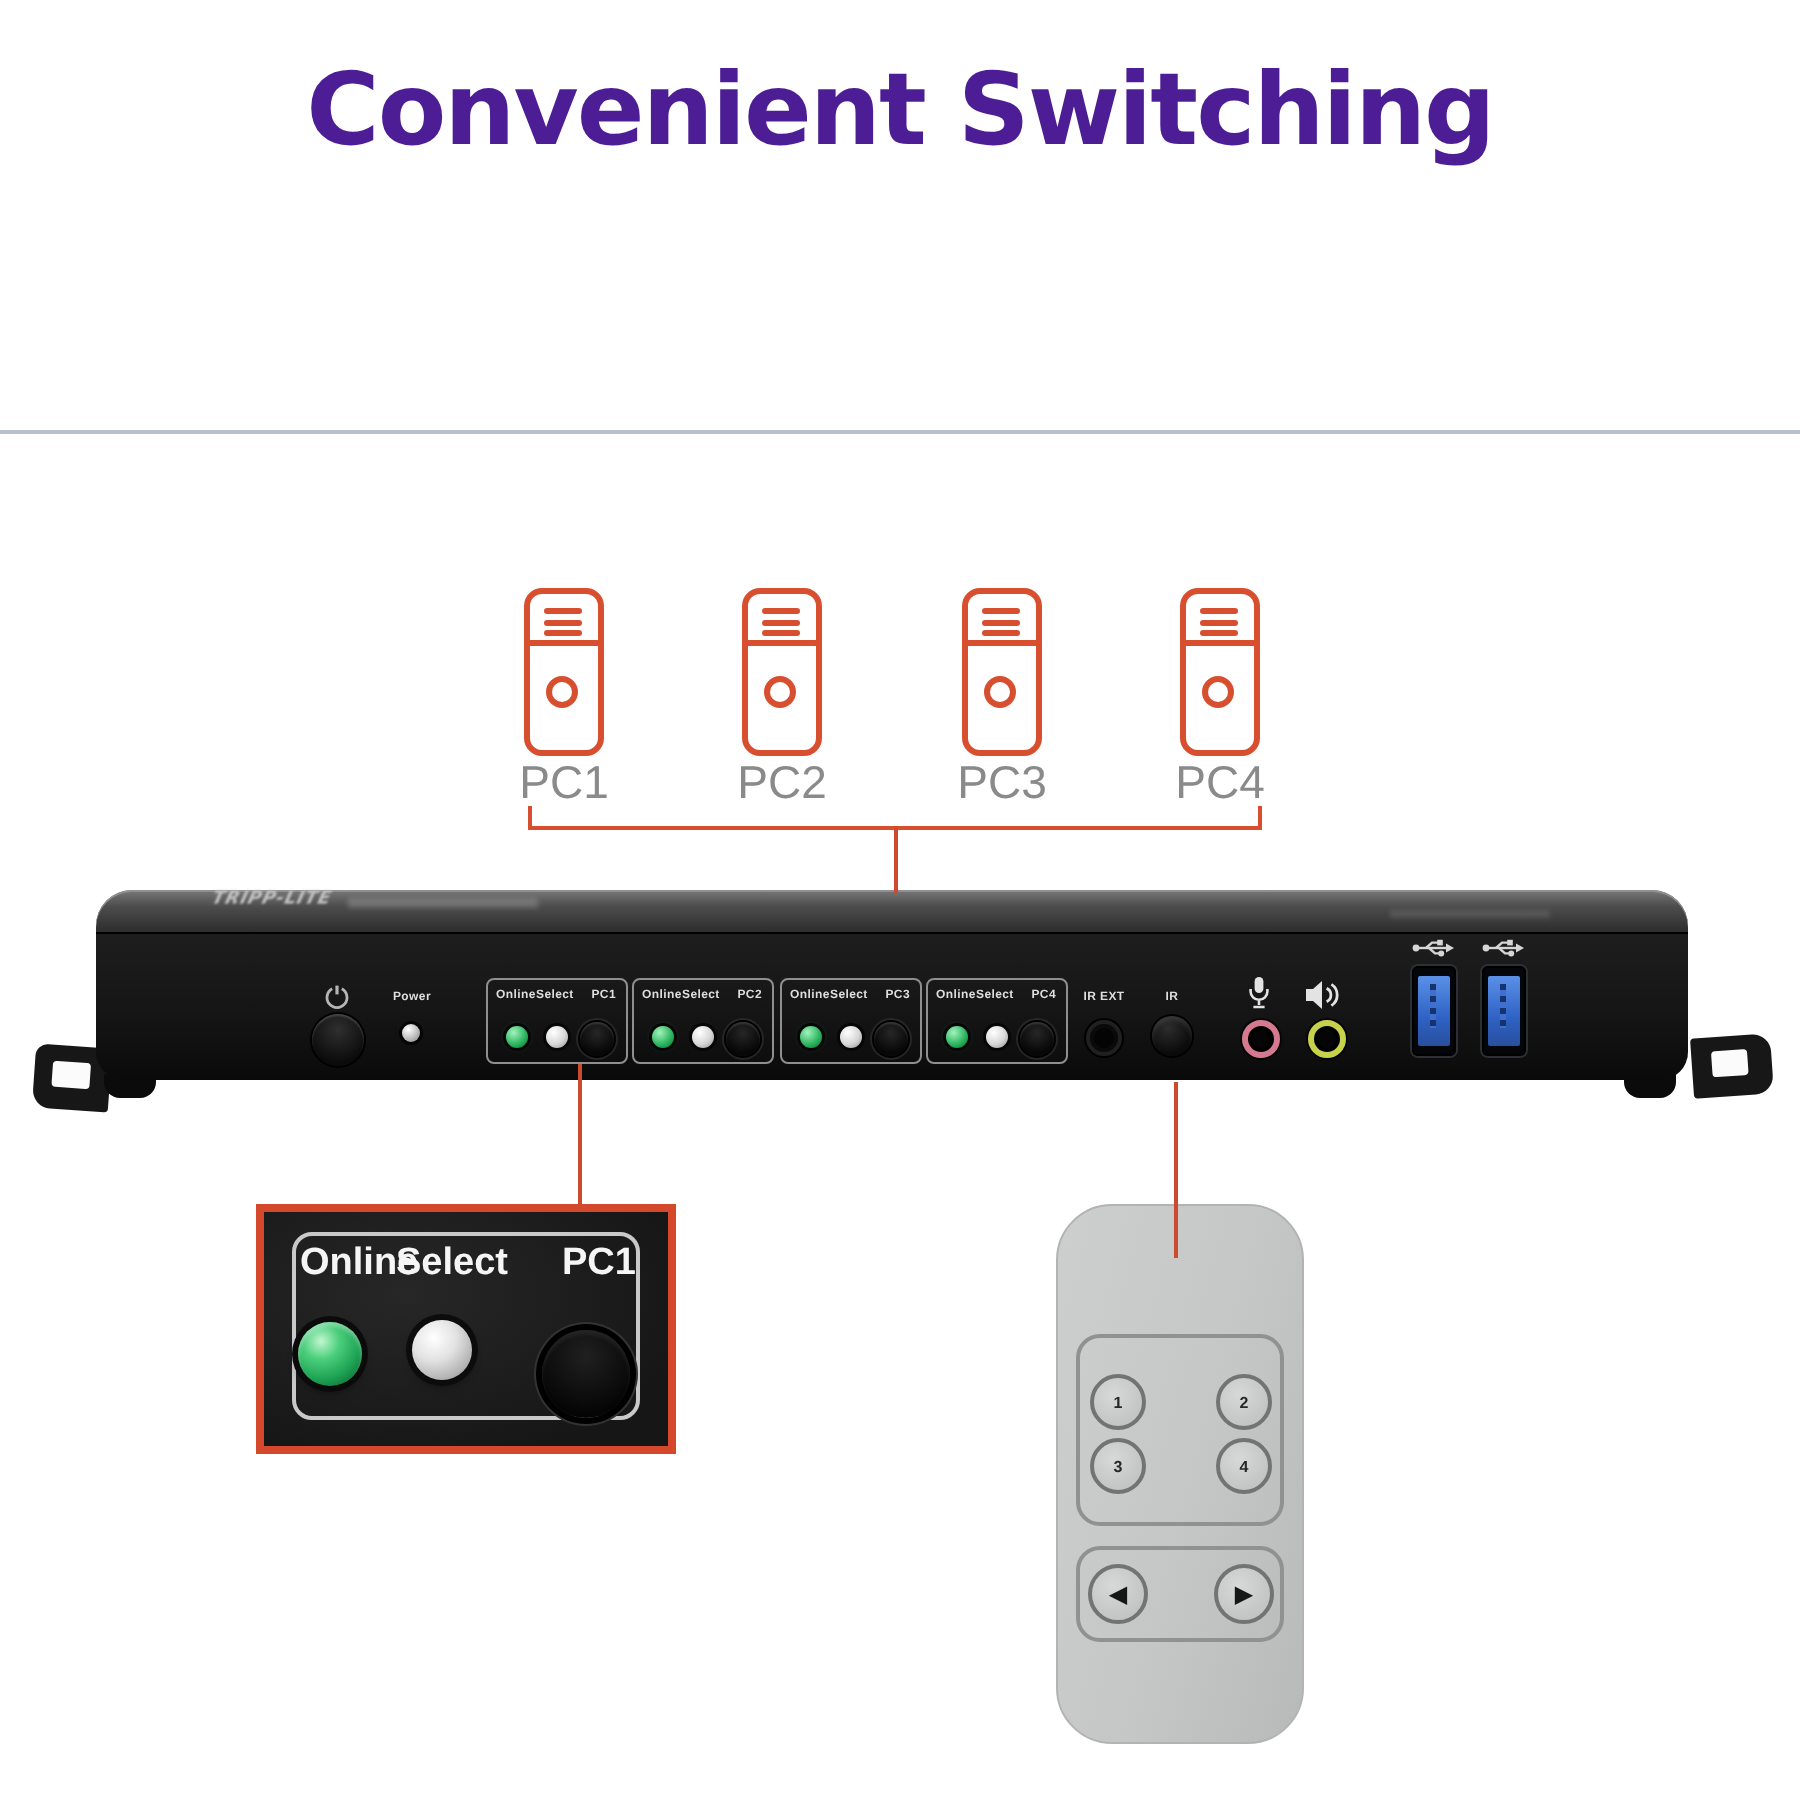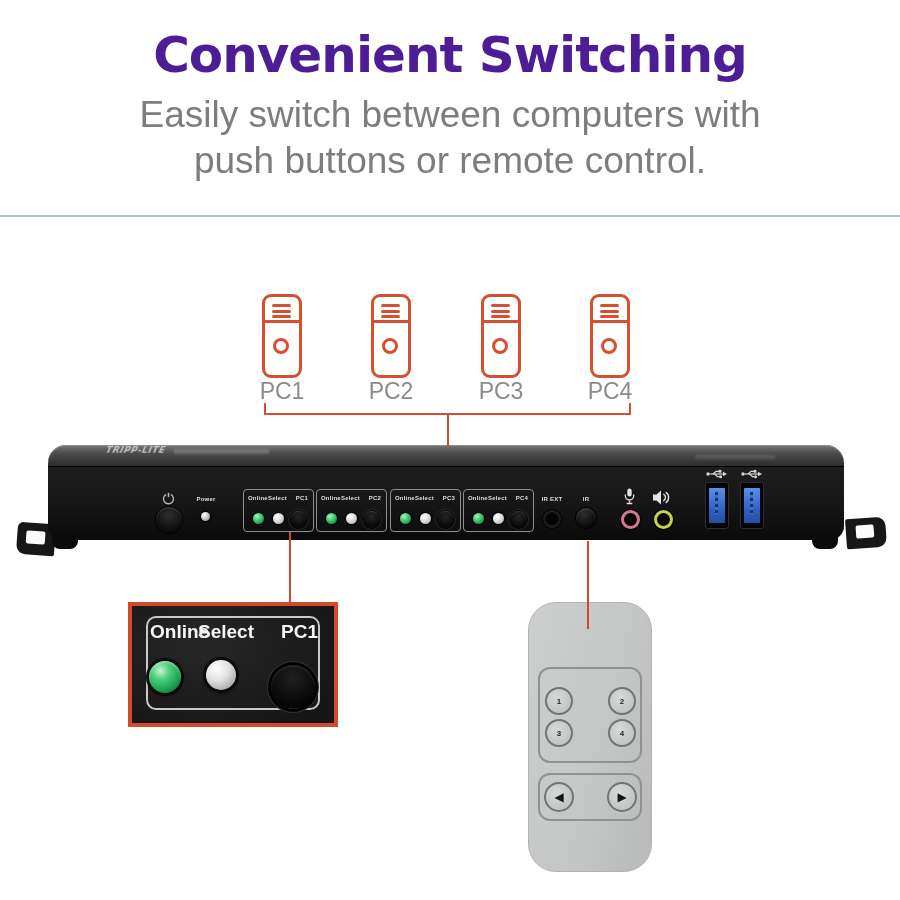--- a/index.html
+++ b/index.html
@@ -110,24 +110,20 @@
         box-sizing:border-box;background:radial-gradient(circle at 40% 35%,#d7d9d8,#c2c4c3 75%);
         display:flex;align-items:center;justify-content:center;
         font-size:12px;color:#161616;font-family:"DejaVu Sans",sans-serif;}
 </style>
 </head>
 <body>
 
 <div class="stage">
 
   <div class="abs title">Convenient Switching</div>
-  <div class="abs subtitle">
-    <div>Easily switch between computers with</div>
-    <div>push buttons or remote control.</div>
-  </div>
   <div class="abs divider"></div>
 
   <div class="abs pc" style="left:262px;">
     <div class="slat" style="top:7px;"></div>
       <div class="slat" style="top:12.5px;"></div>
       <div class="slat" style="top:18px;"></div>
     <div class="sect"></div>
       <div class="dot"></div>
   </div>
   <div class="abs pc" style="left:371px;">

